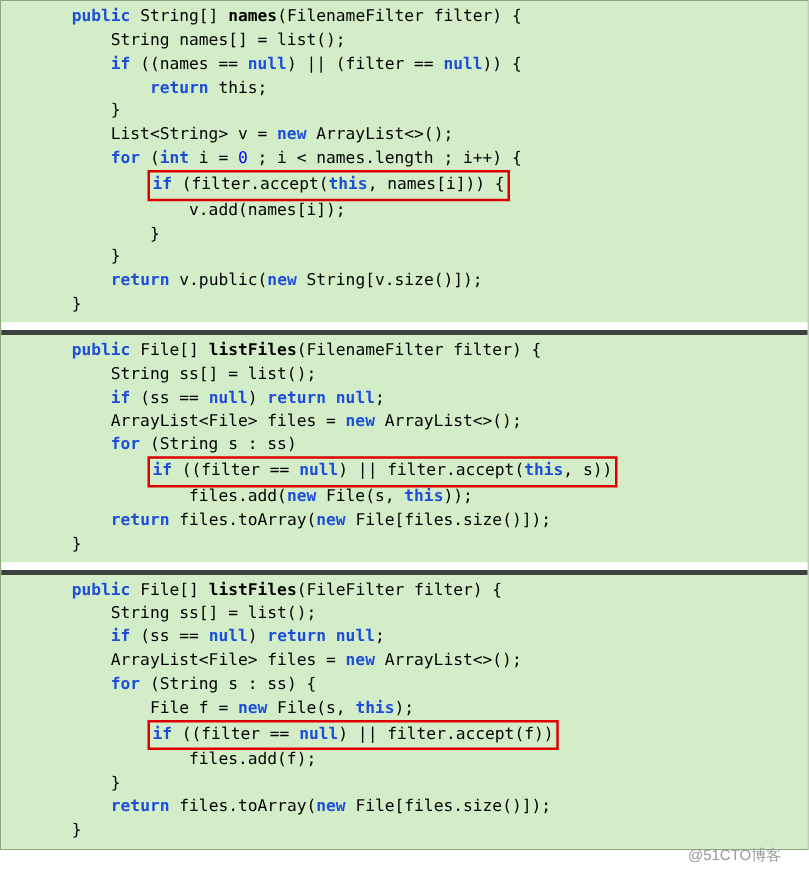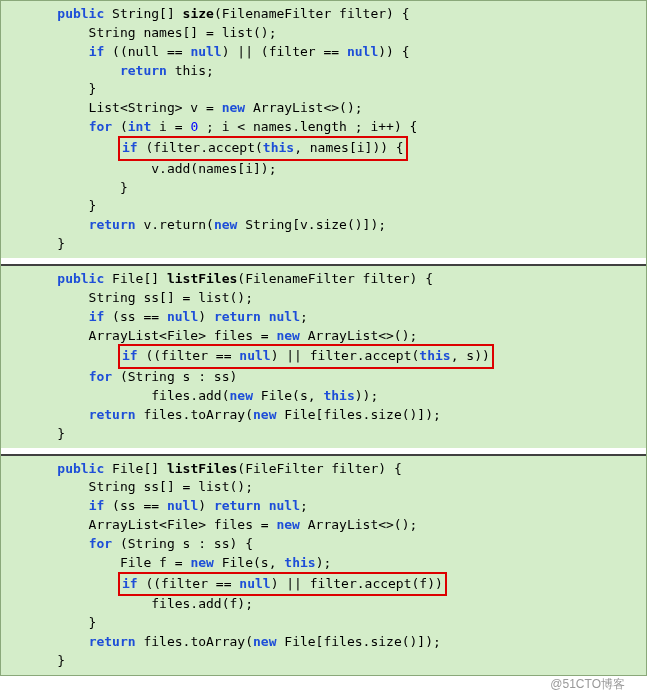--- a/index.html
+++ b/index.html
@@ -1,56 +1,56 @@
 <!DOCTYPE html>
 <html><head>
 <meta charset="utf-8">
 <style>
 body{margin:0;padding:0;background:#fff;font-family:Consolas,Monaco,monospace;font-size:13px;line-height:1.45;width:647px}
 .wrap{border:1px solid #8aa87a;background:#fff}
-.seg{background:#d4edc9;border-top:2px solid #404040;padding:4px 0}
+.seg{background:#d4edc9;border-top:4px solid #404040;padding:4px 0}
 .seg:first-child{border-top:none}
 .gap{height:6px;background:#fff}
 .ln{white-space:pre;padding:0 25px}
 .kw{color:#1d4ed8;font-weight:bold}
 .mt{color:#000;font-weight:bold}
 .nu{color:#0000ff}
 .box{border:2px solid #d00;display:inline-block;padding:1px 2px;margin:-1px -2px}
 .watermark{position:fixed;right:22px;bottom:4px;color:#999;font-size:12px;font-family:sans-serif}
 </style>
 </head>
 <body>
 
 <div class="wrap">
 
 <div class="seg">
-<div class="ln"><span>    </span><span class="kw">public</span><span> String[] </span><span class="mt">size</span><span>(FilenameFilter filter) {</span></div>
+<div class="ln"><span>    </span><span class="kw">public</span><span> String[] </span><span class="mt">names</span><span>(FilenameFilter filter) {</span></div>
 <div class="ln">        String names[] = list();</div>
-<div class="ln"><span>        </span><span class="kw">if</span><span> ((null == </span><span class="kw">null</span><span>) || (filter == </span><span class="kw">null</span><span>)) {</span></div>
+<div class="ln"><span>        </span><span class="kw">if</span><span> ((names == </span><span class="kw">null</span><span>) || (filter == </span><span class="kw">null</span><span>)) {</span></div>
 <div class="ln"><span>            </span><span class="kw">return</span><span> this;</span></div>
 <div class="ln">        }</div>
 <div class="ln"><span>        List&lt;String&gt; v = </span><span class="kw">new</span><span> ArrayList&lt;&gt;();</span></div>
 <div class="ln"><span>        </span><span class="kw">for</span><span> (</span><span class="kw">int</span><span> i = </span><span class="nu">0</span><span> ; i &lt; names.length ; i++) {</span></div>
 <div class="ln"><span>            </span><span class="box"><span class="kw">if</span><span> (filter.accept(</span><span class="kw">this</span><span>, names[i])) {</span></span></div>
 <div class="ln">                v.add(names[i]);</div>
 <div class="ln">            }</div>
 <div class="ln">        }</div>
-<div class="ln"><span>        </span><span class="kw">return</span><span> v.return(</span><span class="kw">new</span><span> String[v.size()]);</span></div>
+<div class="ln"><span>        </span><span class="kw">return</span><span> v.public(</span><span class="kw">new</span><span> String[v.size()]);</span></div>
 <div class="ln">    }</div>
 </div>
 
 <div class="gap"></div>
 
 <div class="seg">
 <div class="ln"><span>    </span><span class="kw">public</span><span> File[] </span><span class="mt">listFiles</span><span>(FilenameFilter filter) {</span></div>
 <div class="ln">        String ss[] = list();</div>
 <div class="ln"><span>        </span><span class="kw">if</span><span> (ss == </span><span class="kw">null</span><span>) </span><span class="kw">return null</span><span>;</span></div>
 <div class="ln"><span>        ArrayList&lt;File&gt; files = </span><span class="kw">new</span><span> ArrayList&lt;&gt;();</span></div>
+<div class="ln"><span>        </span><span class="kw">for</span><span> (String s : ss)</span></div>
 <div class="ln"><span>            </span><span class="box"><span class="kw">if</span><span> ((filter == </span><span class="kw">null</span><span>) || filter.accept(</span><span class="kw">this</span><span>, s))</span></span></div>
-<div class="ln"><span>        </span><span class="kw">for</span><span> (String s : ss)</span></div>
 <div class="ln"><span>                files.add(</span><span class="kw">new</span><span> File(s, </span><span class="kw">this</span><span>));</span></div>
 <div class="ln"><span>        </span><span class="kw">return</span><span> files.toArray(</span><span class="kw">new</span><span> File[files.size()]);</span></div>
 <div class="ln">    }</div>
 </div>
 
 <div class="gap"></div>
 
 <div class="seg">
 <div class="ln"><span>    </span><span class="kw">public</span><span> File[] </span><span class="mt">listFiles</span><span>(FileFilter filter) {</span></div>
 <div class="ln">        String ss[] = list();</div>

